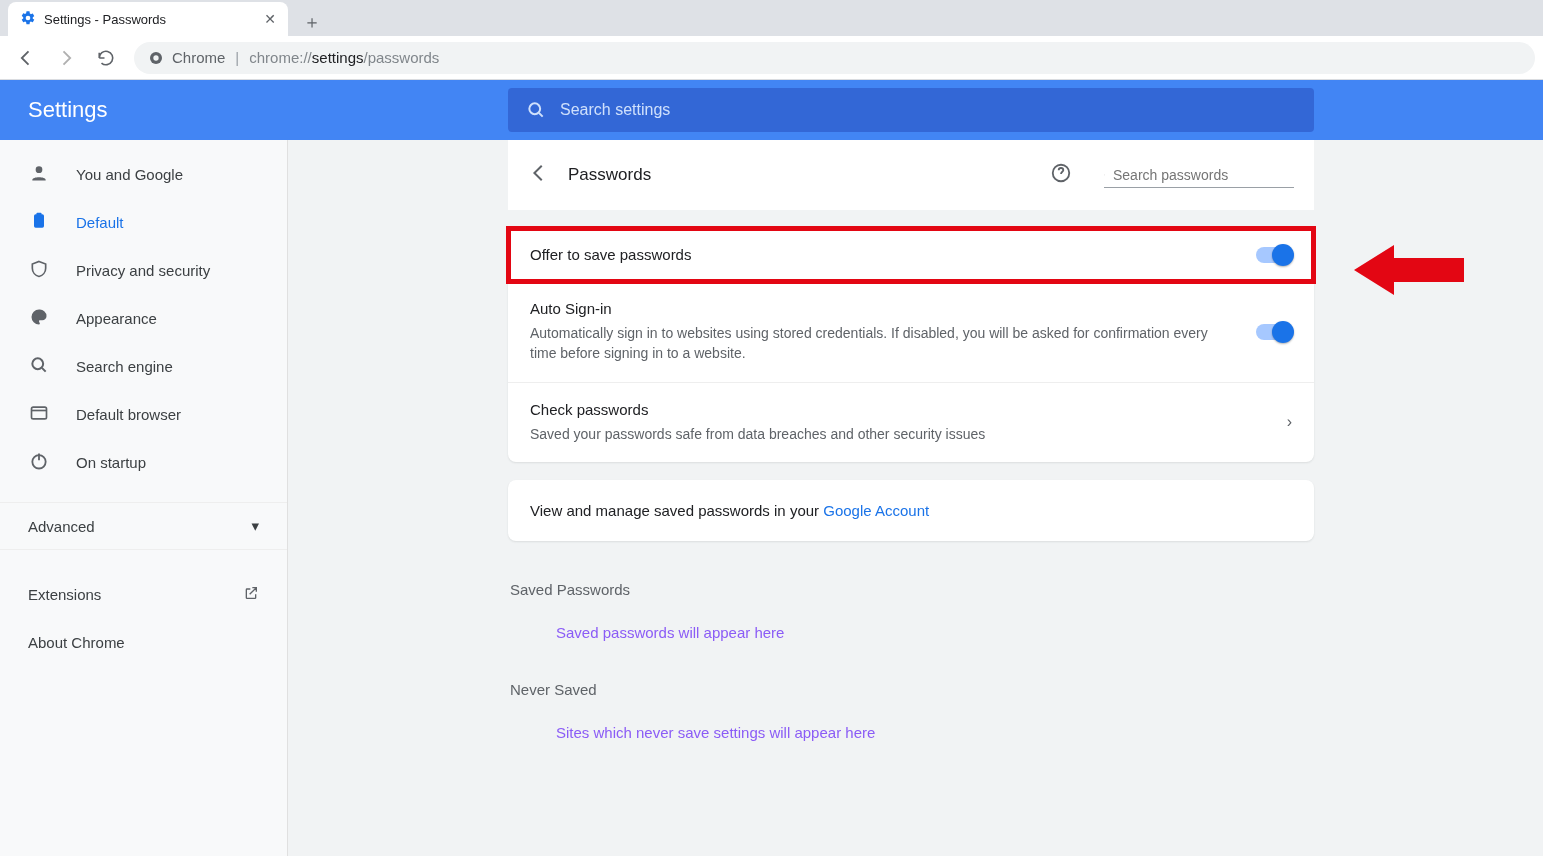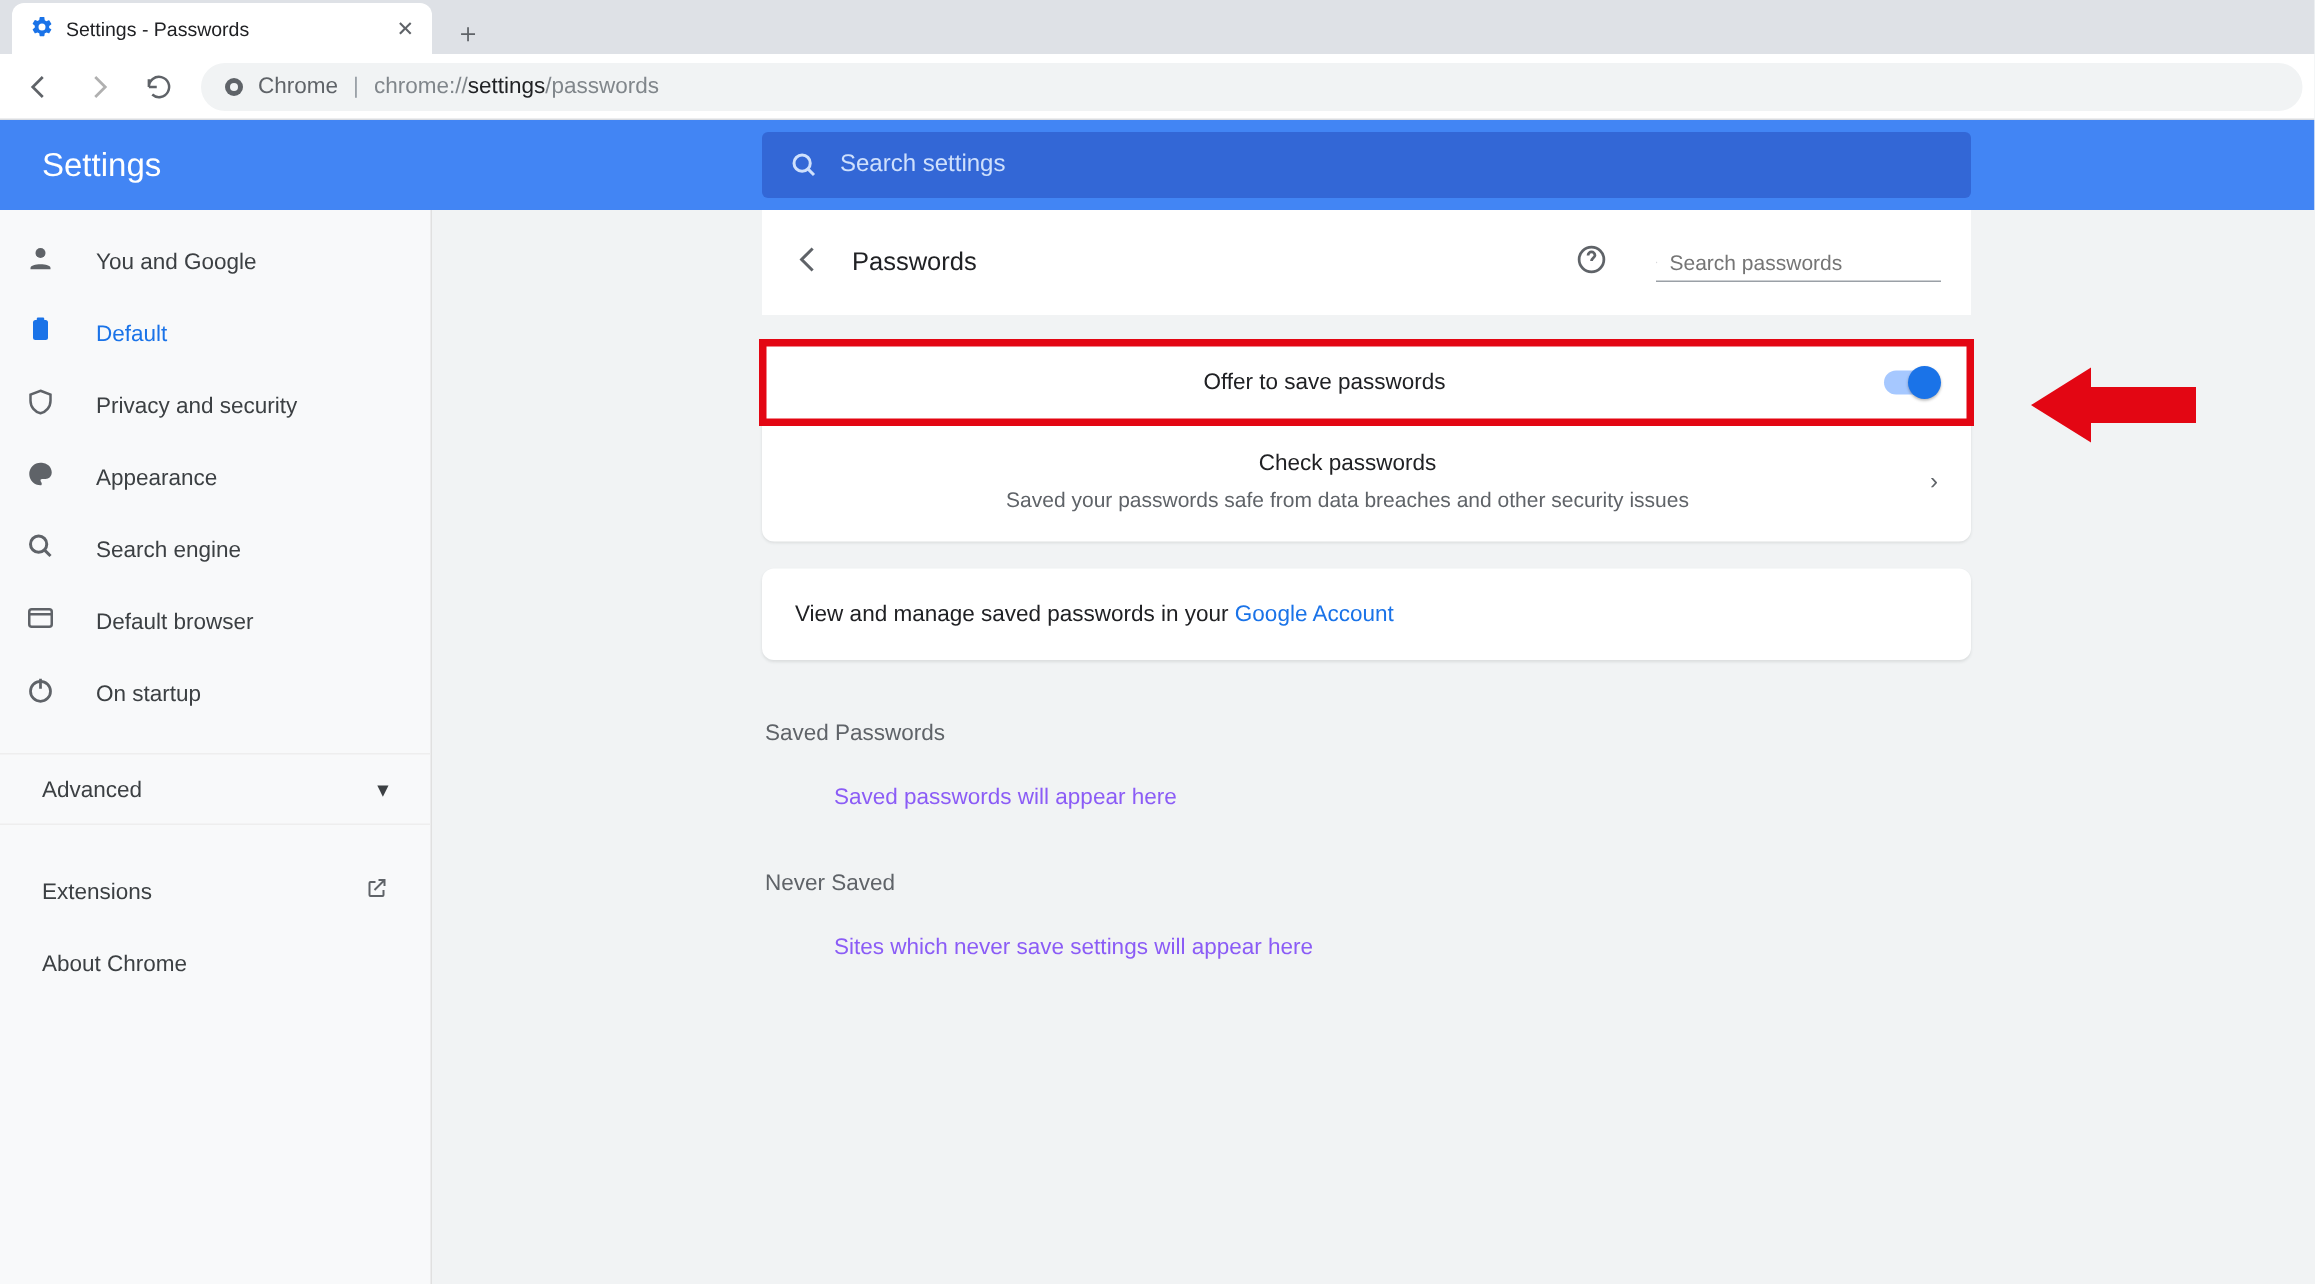--- a/index.html
+++ b/index.html
@@ -37,21 +37,21 @@
   }
   .searchbox input {
     background: transparent; border: none; outline: none; color: #fff; font-size: 16px; flex:1;
   }
   .searchbox input::placeholder { color: #cfe0fc; }
 
   
   .body { display:flex; height: calc(100% - 66px); }
   .sidebar { width: 288px; background:#f8f9fa; border-right:1px solid #e0e0e0; padding-top:10px; }
   .side-item {
-    height:48px; display:flex; align-items:center; padding-left:16px; gap:26px;
+    height:48px; display:flex; align-items:center; padding-left:28px; gap:26px;
     font-size:15px; color:#3c4043; cursor:pointer;
   }
   .side-item .ic { width:22px; text-align:center; color:#5f6368; }
   .side-item.active { color:#1a73e8; }
   .side-item.active .ic { color:#1a73e8; }
   .side-adv { height:48px; display:flex; align-items:center; justify-content:space-between; padding:0 28px; font-size:15px; color:#3c4043; cursor:pointer; border-top:1px solid #eee; border-bottom:1px solid #eee; margin-top:16px;}
   .side-link { height:48px; display:flex; align-items:center; justify-content:space-between; padding:0 28px; font-size:15px; color:#3c4043; cursor:pointer;}
   .side-adv + .side-link { margin-top:20px; }
 
   .content-outer { flex:1; background:#f1f3f4; display:flex; justify-content:flex-start; padding-left:220px; position:relative;}
@@ -62,21 +62,21 @@
     border-radius:0 0 0 0;
   }
   .panel-head .back { color:#5f6368; }
   .panel-head .ptitle { font-size:17px; color:#202124; flex:1; font-weight:500;}
   .panel-head .help { color:#5f6368; margin-right:14px;}
   .panel-head .psearch { display:flex; align-items:center; gap:8px; border-bottom:1px solid #9aa0a6; padding:4px 0; width:190px;}
   .panel-head .psearch input { border:none; outline:none; font-size:14px; flex:1; }
 
   .card { background:#fff; border-radius:8px; margin-top:18px; box-shadow:0 1px 2px rgba(60,64,67,.12); }
 
-  .row { padding:18px 22px; display:flex; align-items:flex-start; justify-content:space-between; border-bottom:1px solid #eee;text-align:center;}
+  .row { padding:18px 22px; display:flex; align-items:flex-start; justify-content:space-between; border-bottom:1px solid #eee;}
   .row:last-child { border-bottom:none; }
   .row .txt { flex:1; }
   .row .lbl { font-size:15px; color:#202124; }
   .row .sub { font-size:14px; color:#5f6368; margin-top:6px; line-height:1.45;}
   .row .chev { color:#5f6368; align-self:center; margin-left:20px;}
 
   .highlight { outline:5px solid #e30613; outline-offset:-3px; }
 
   .toggle {
     width:36px; height:16px; background:#a6c8ff; border-radius:10px; position:relative; align-self:center; margin-left:20px;
@@ -252,20 +252,27 @@
 
         <div class="card">
           <div class="row highlight">
             <div class="txt">
               <div class="lbl">Offer to save passwords</div>
             </div>
             <div class="toggle"></div>
           </div>
           <div class="row">
             <div class="txt">
+              <div class="lbl">Auto Sign-in</div>
+              <div class="sub">Automatically sign in to websites using stored credentials. If disabled, you will be asked for confirmation every time before signing in to a website.</div>
+            </div>
+            <div class="toggle"></div>
+          </div>
+          <div class="row">
+            <div class="txt">
               <div class="lbl">Check passwords</div>
               <div class="sub">Saved your passwords safe from data breaches and other security issues</div>
             </div>
             <span class="chev">›</span>
           </div>
         </div>
 
         <div class="linkrow">
           <span>View and manage saved passwords in your </span><a href="#">Google Account</a>
         </div>

